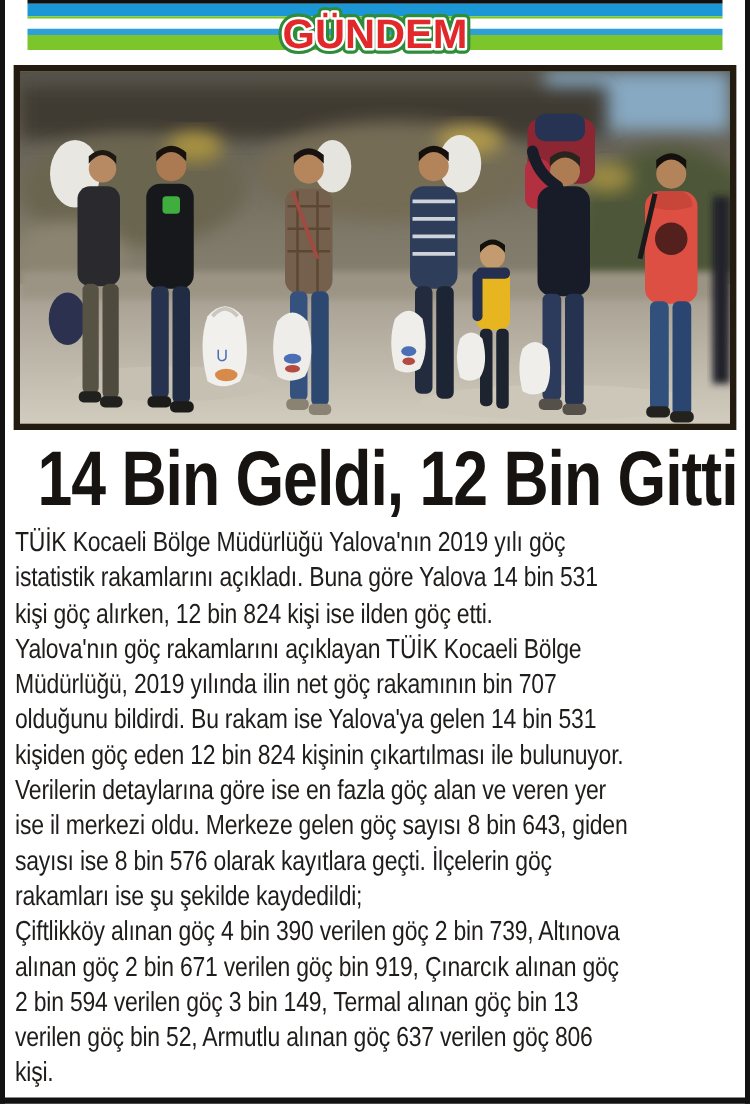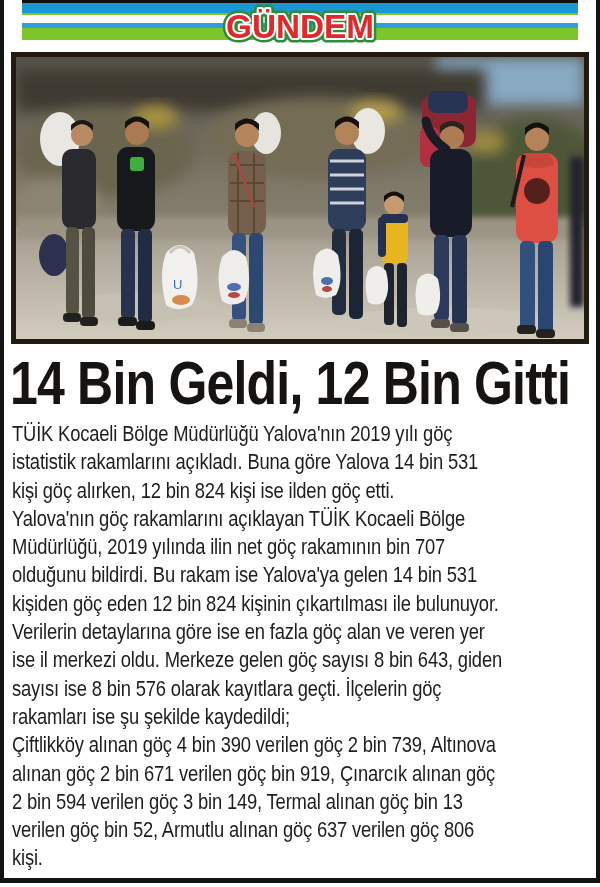--- a/index.html
+++ b/index.html
@@ -29,21 +29,21 @@
   
   .photo-frame{
     margin:0 11px;
     border:5px solid #231a10;
     height:282px;
     background:#7b7668;
     overflow:hidden;
   }
 
   
-  .headline-wrap{margin:8px 10px 0 4px;height:64px;}
+  .headline-wrap{margin:8px 10px 0 24px;height:64px;}
 
   
   .article{
     margin:4px 0 0 12px;
     width:690px;
     transform:scaleX(0.835);
     transform-origin:left top;
     font-size:22px;
     line-height:28.3px;
     letter-spacing:-0.2px;

